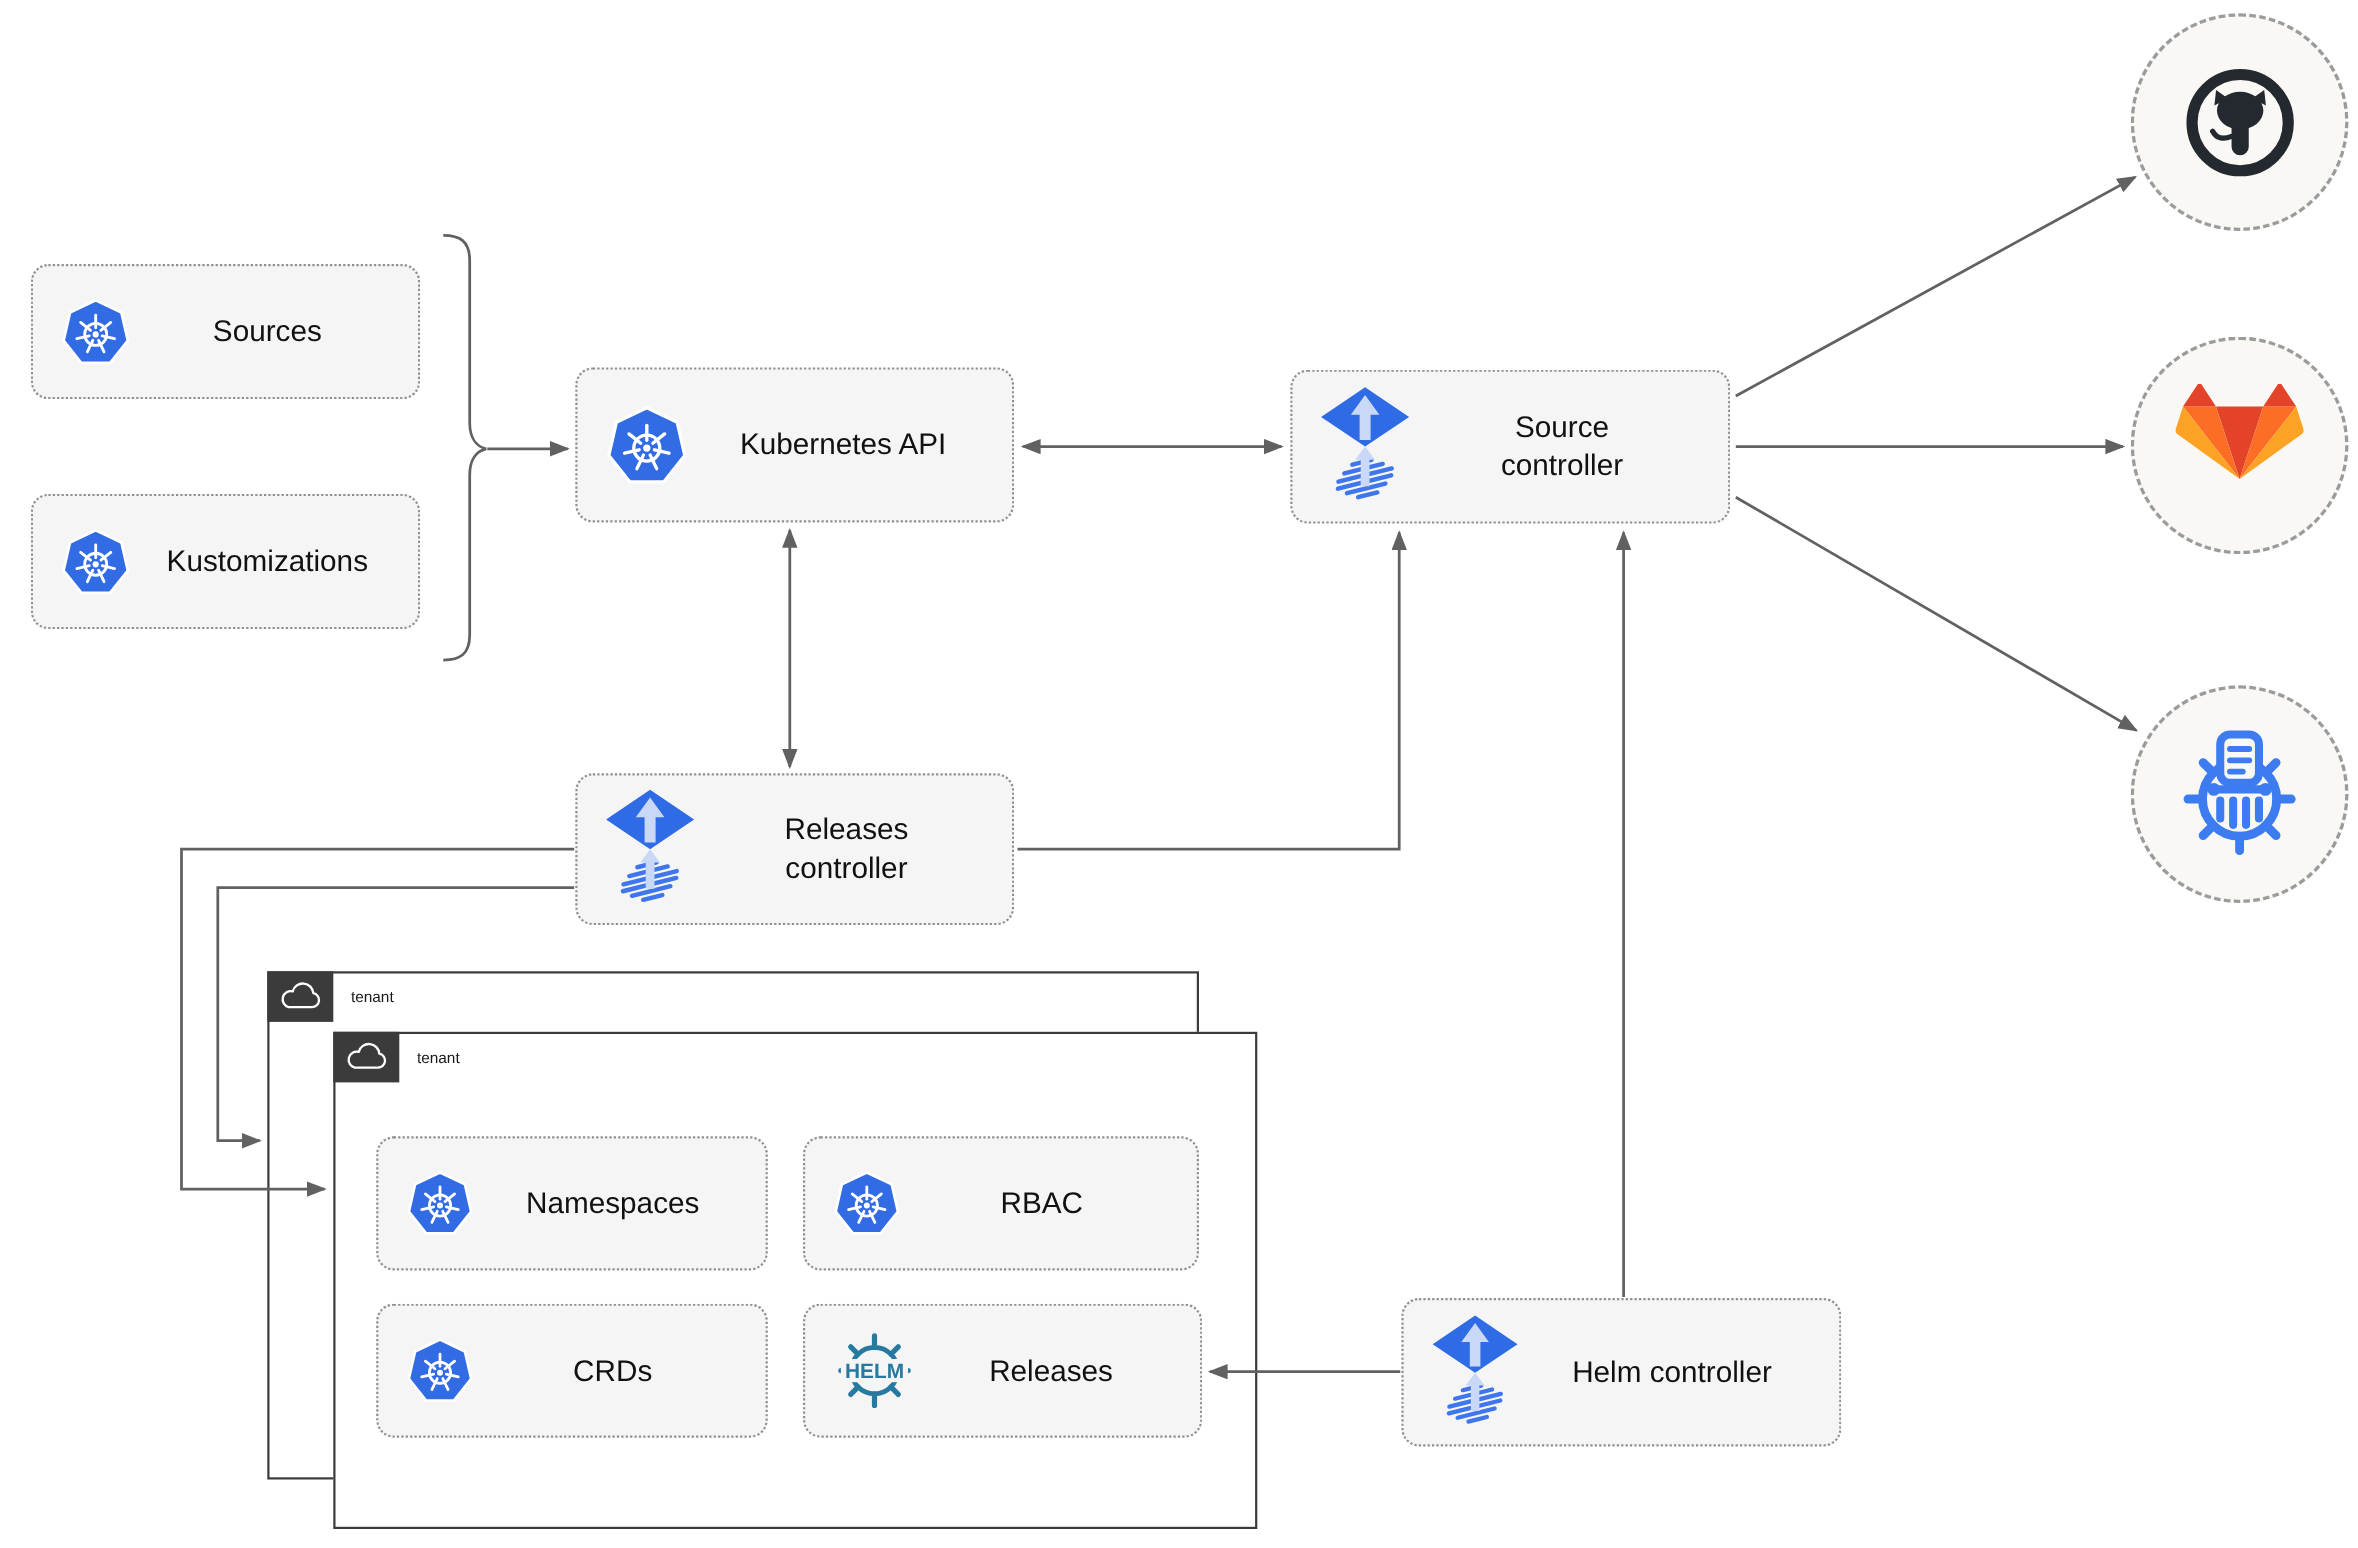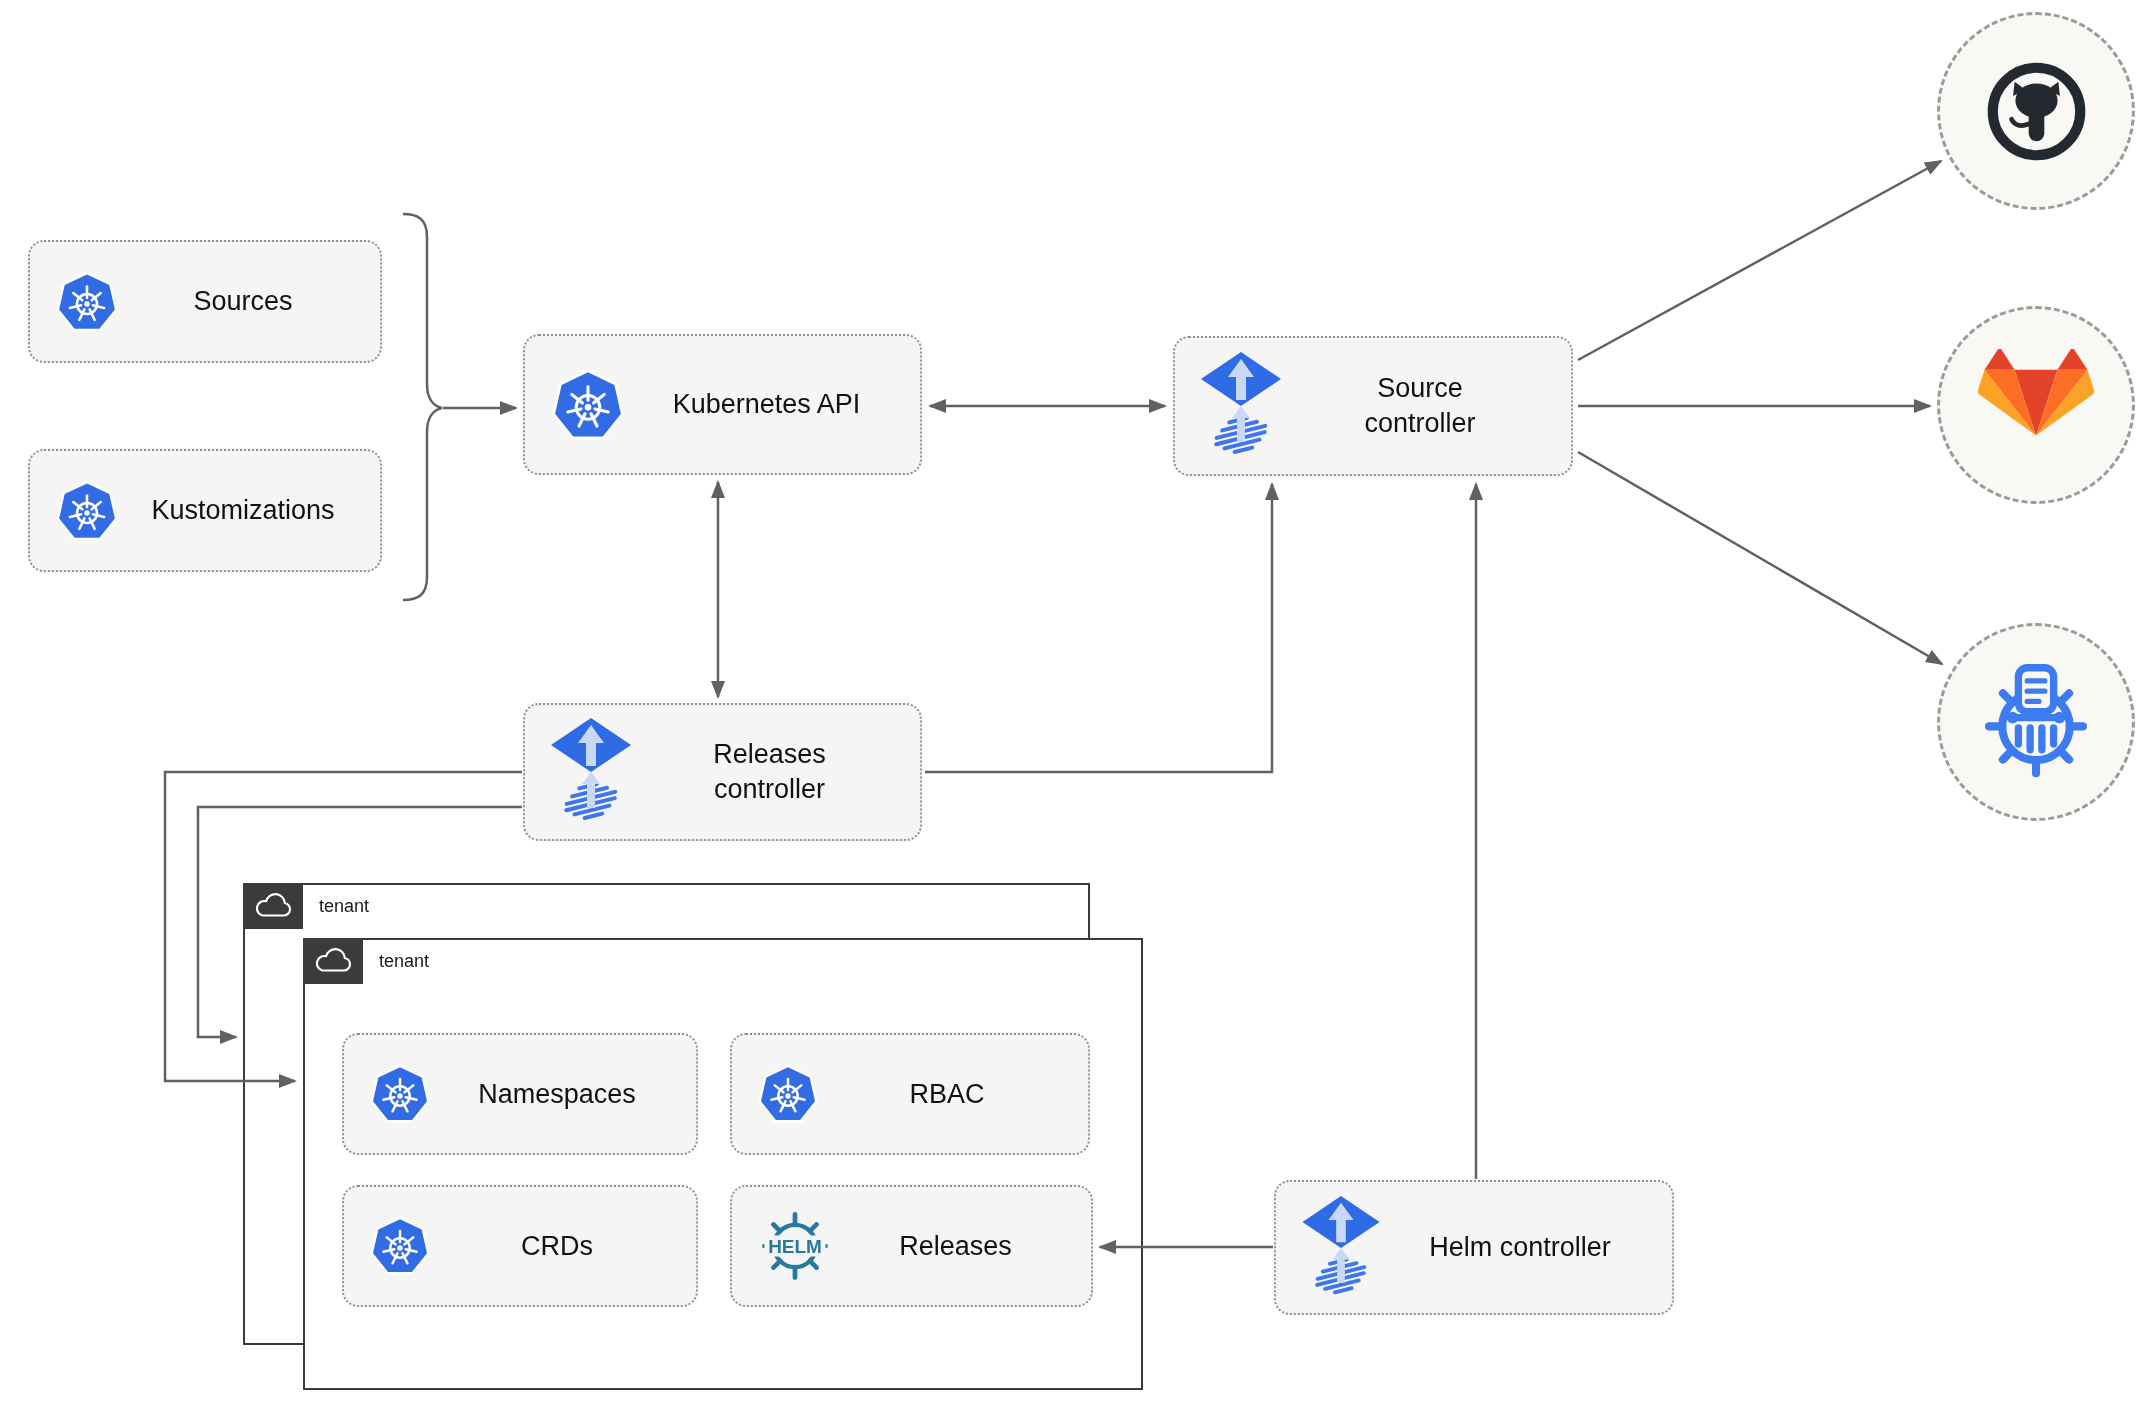--- a/index.html
+++ b/index.html
@@ -16,21 +16,21 @@
 
   
   .circle-node{position:absolute;border:3px dashed #9b9b9b;border-radius:50%;background:#faf8f4;
                display:flex;align-items:center;justify-content:center;box-sizing:border-box;z-index:3;}
 
   
   .tenant{position:absolute;background:#ffffff;border:2px solid #3b3b3b;box-sizing:border-box;}
   .tenant-tab{position:absolute;top:-2px;left:-2px;width:60px;height:46px;background:#3b3b3b;
               display:flex;align-items:center;justify-content:center;}
   .tenant-name{position:absolute;top:-2px;left:74px;height:46px;display:flex;align-items:center;
-               font-size:18px;color:#1a1a1a;}
+               font-size:14px;color:#1a1a1a;}
   #tenant-outer{left:243px;top:883px;width:847px;height:462px;z-index:1;}
   #tenant-inner{left:303px;top:938px;width:840px;height:452px;z-index:2;}
 
   
   .connectors{position:absolute;left:0;top:0;z-index:5;pointer-events:none;}
 </style>
 </head>
 <body>
 
 <div class="canvas">

